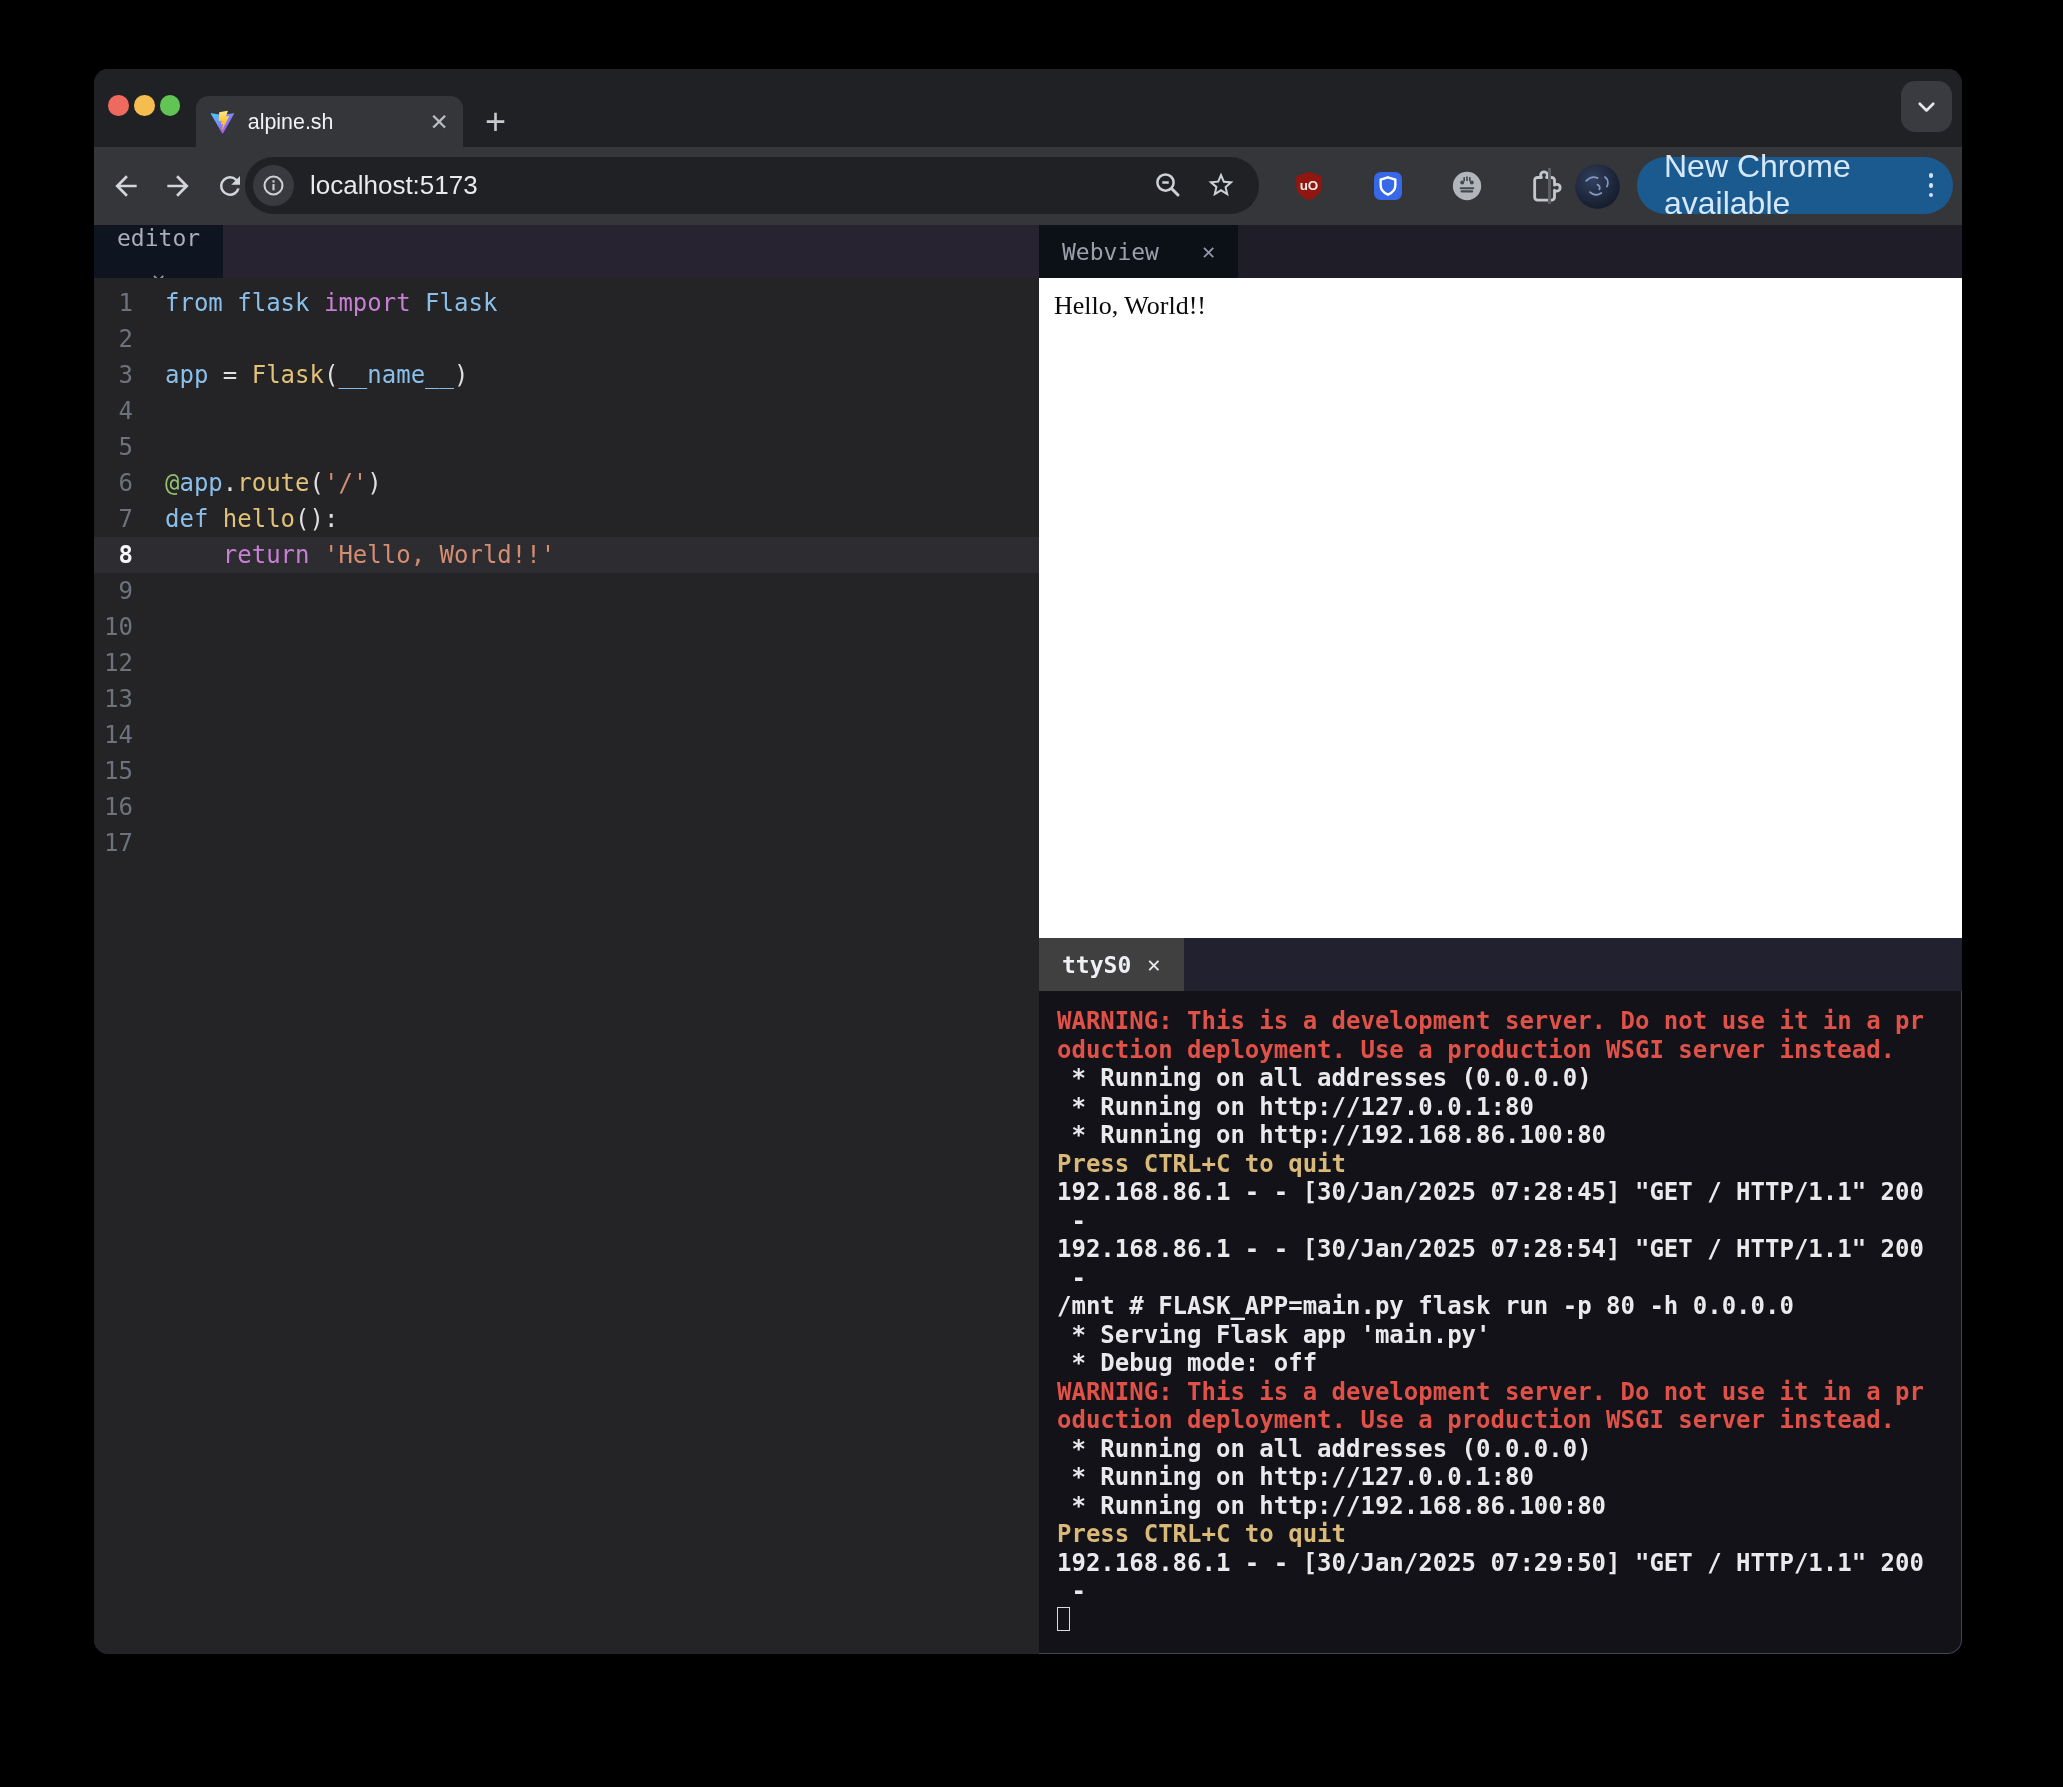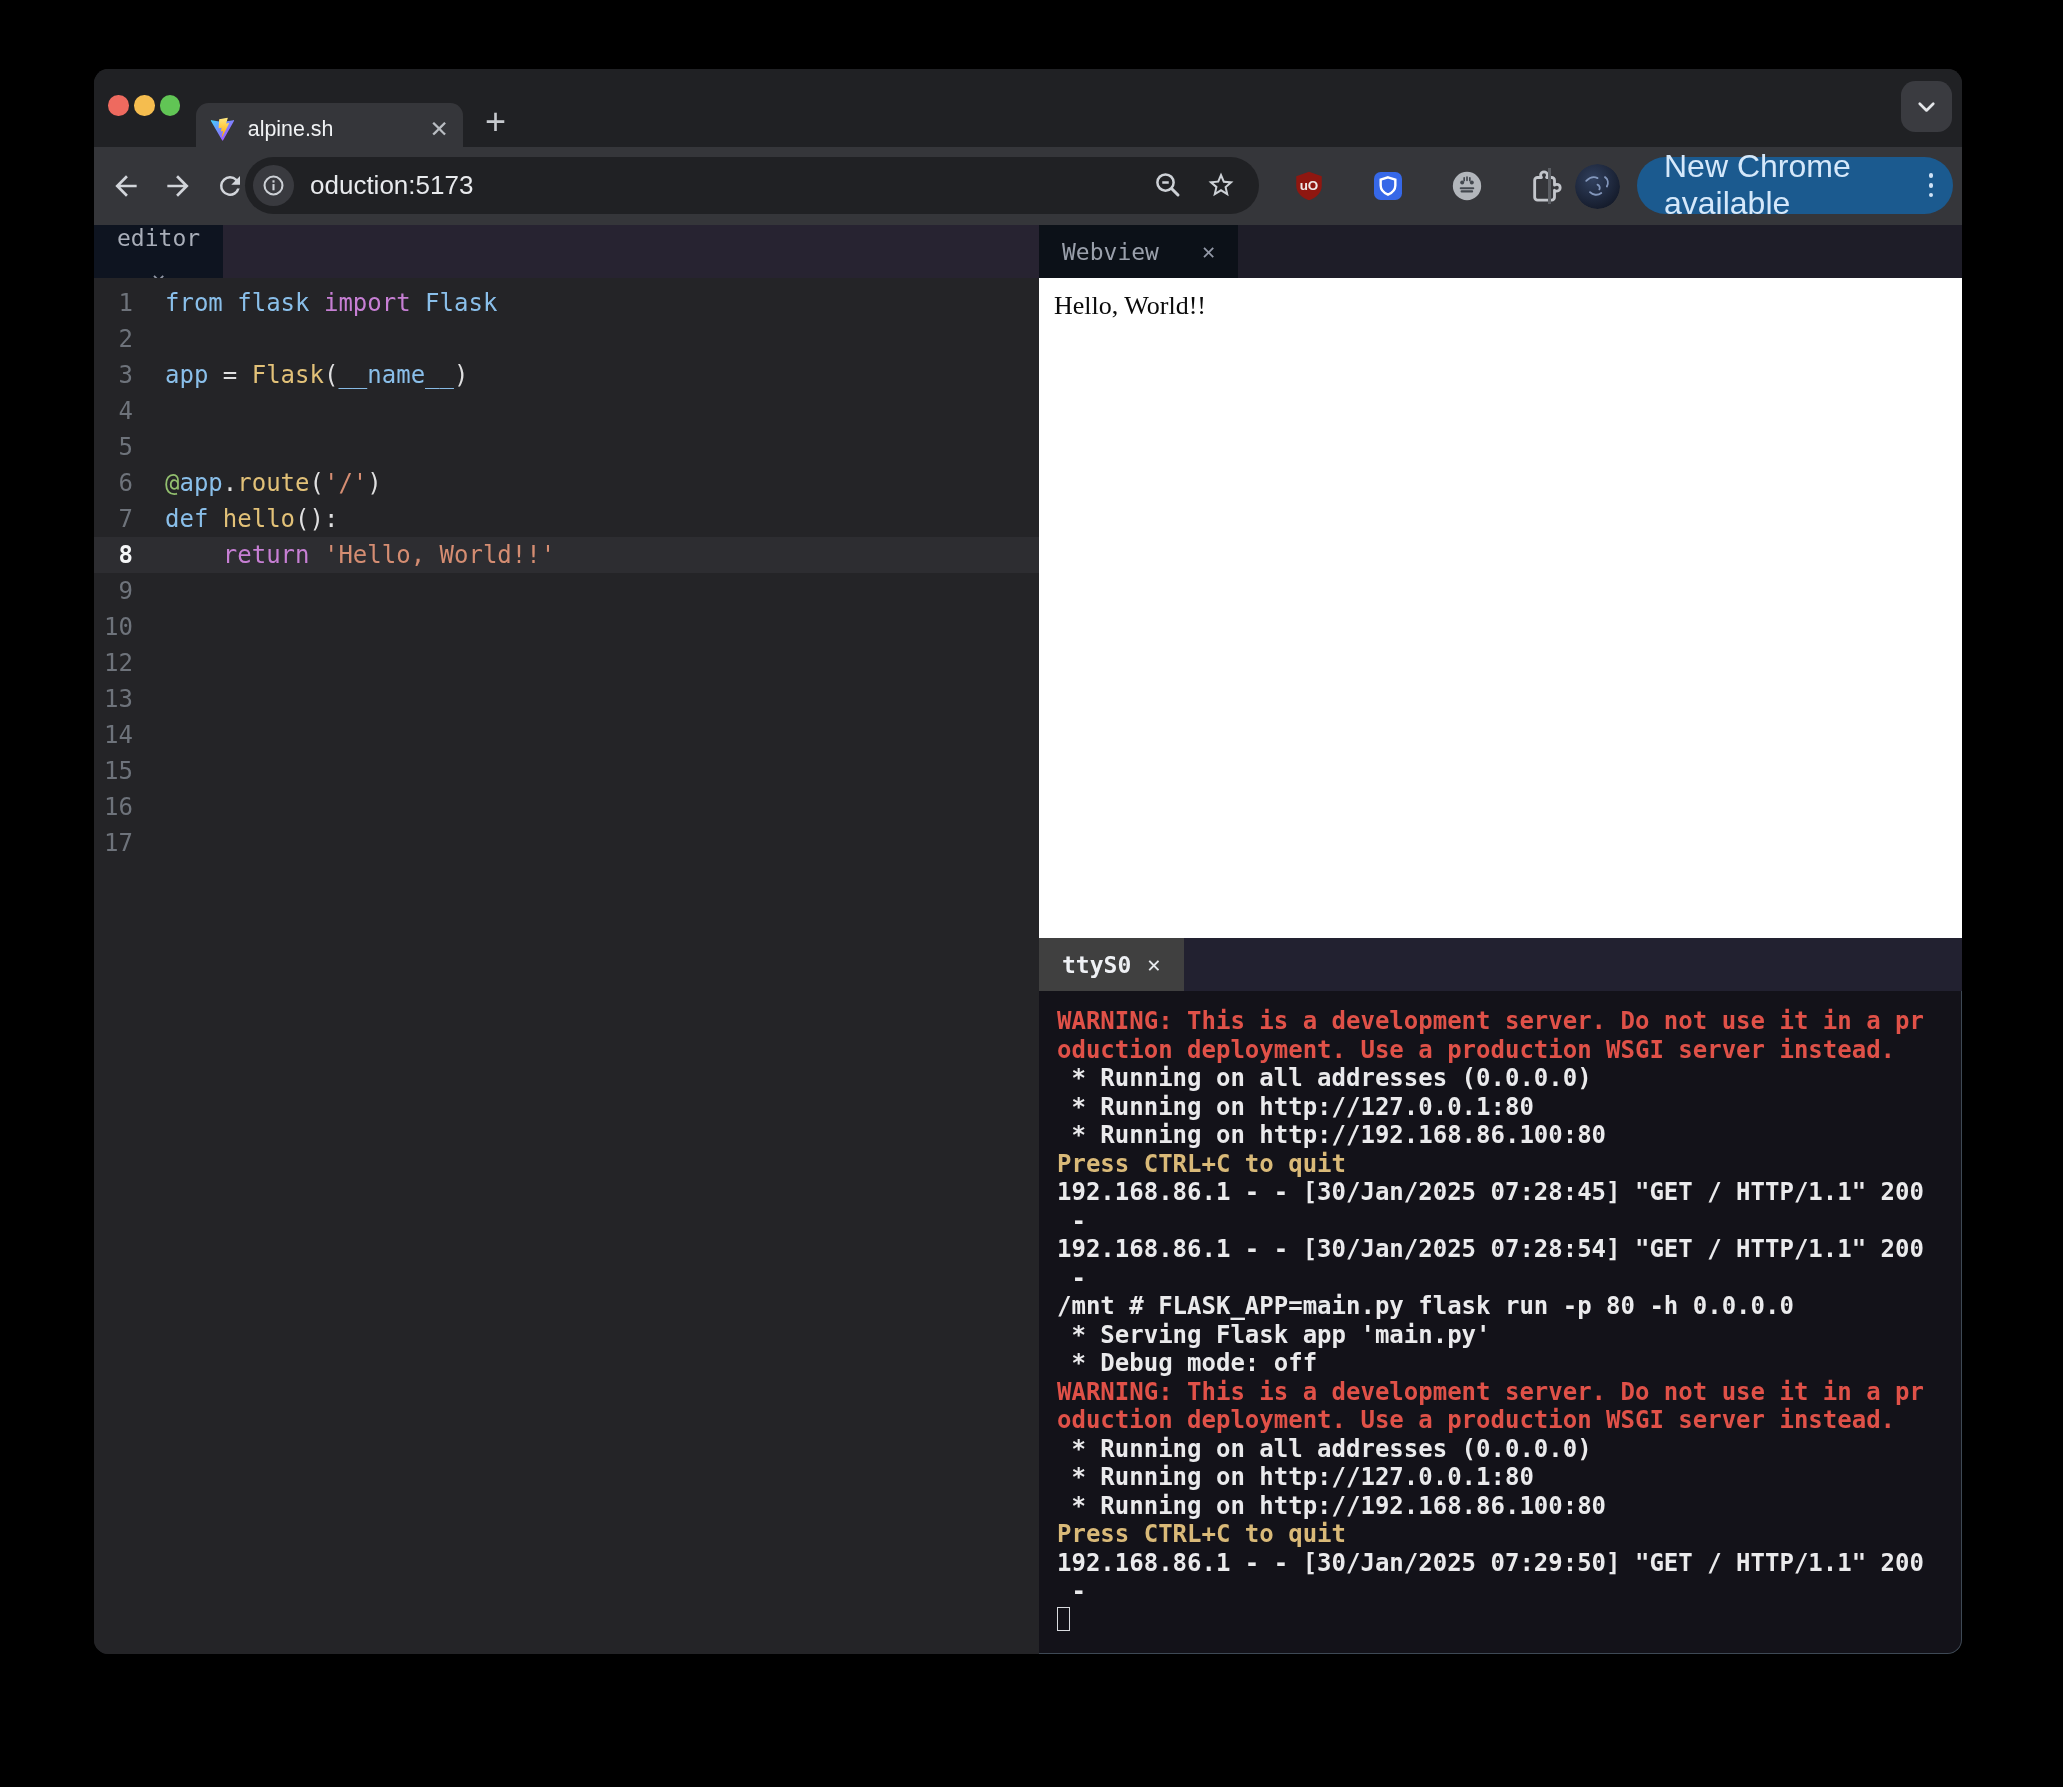--- a/index.html
+++ b/index.html
@@ -11,21 +11,21 @@
             background:#202124; border-radius:14.3px; overflow:hidden; }
 
   
   .frame { position:relative; height:78px; background:#202124; }
   .traffic { position:absolute; left:14.3px; top:26px; display:flex; gap:5.3px; }
   .traffic .dot { width:20.5px; height:20.5px; border-radius:50%; }
   .dot-close { background:#ee6a5f; }
   .dot-min   { background:#f5bd4f; }
   .dot-zoom  { background:#61c555; }
 
-  .tab { position:absolute; left:102px; top:34px; width:267px; height:52px;
+  .tab { position:absolute; left:102px; top:27px; width:267px; height:52px;
          background:#35363a; border-radius:12.5px 12.5px 0 0; display:flex; align-items:center; padding:0 14.3px; }
   .tab-title { margin-left:12.5px; font-size:21.4px; color:#f0f2f4; flex:1; white-space:nowrap; overflow:hidden; }
   .tab-close { color:#b9bdc2; font-size:23px; line-height:1; cursor:default; }
   .newtab { position:absolute; left:381px; top:32px; width:41px; height:41px; color:#c6c9ce;
             font-size:36px; font-weight:300; display:flex; align-items:center; justify-content:center; }
   .chevron-btn { position:absolute; right:9.8px; top:11.6px; width:51px; height:51px; border-radius:14.3px;
             background:#3a3b40; display:flex; align-items:center; justify-content:center; color:#e4e6e9; }
 
   
   .toolbar { position:relative; height:78px; background:#35363a; display:flex; align-items:center; }
@@ -163,21 +163,21 @@
       <div class="omnibox">
         <span class="info-wrap">
           <span style="display:flex;">
             <svg width="25" height="25" viewBox="0 0 24 24">
                 <circle cx="12" cy="12" r="8.6" fill="none" stroke="currentColor" stroke-width="2"></circle>
                 <rect x="11" y="10.6" width="2" height="6" fill="currentColor"></rect>
                 <rect x="11" y="7" width="2" height="2.2" fill="currentColor"></rect>
               </svg>
           </span>
         </span>
-        <span class="url">oduction:5173</span>
+        <span class="url">localhost:5173</span>
         <span class="omni-icon">
           <svg width="30" height="30" viewBox="0 0 24 24">
               <circle cx="10" cy="10" r="6.5" fill="none" stroke="currentColor" stroke-width="2"></circle>
               <line x1="7.4" y1="10" x2="12.6" y2="10" stroke="currentColor" stroke-width="2"></line>
               <line x1="15.2" y1="15.2" x2="20" y2="20" stroke="currentColor" stroke-width="2.4" stroke-linecap="round"></line>
             </svg>
         </span>
         <span class="omni-icon">
           <svg width="30" height="30" viewBox="0 0 24 24">
               <path fill="currentColor" d="M22 9.24l-7.19-.62L12 2 9.19 8.63 2 9.24l5.46 4.73L5.82 21 12 17.27 18.18 21l-1.63-7.03L22 9.24zm-10 6.03l-3.76 2.27 1-4.28-3.32-2.88 4.38-.38L12 6.1l1.71 4.04 4.38.38-3.32 2.88 1 4.28L12 15.27z"></path>

